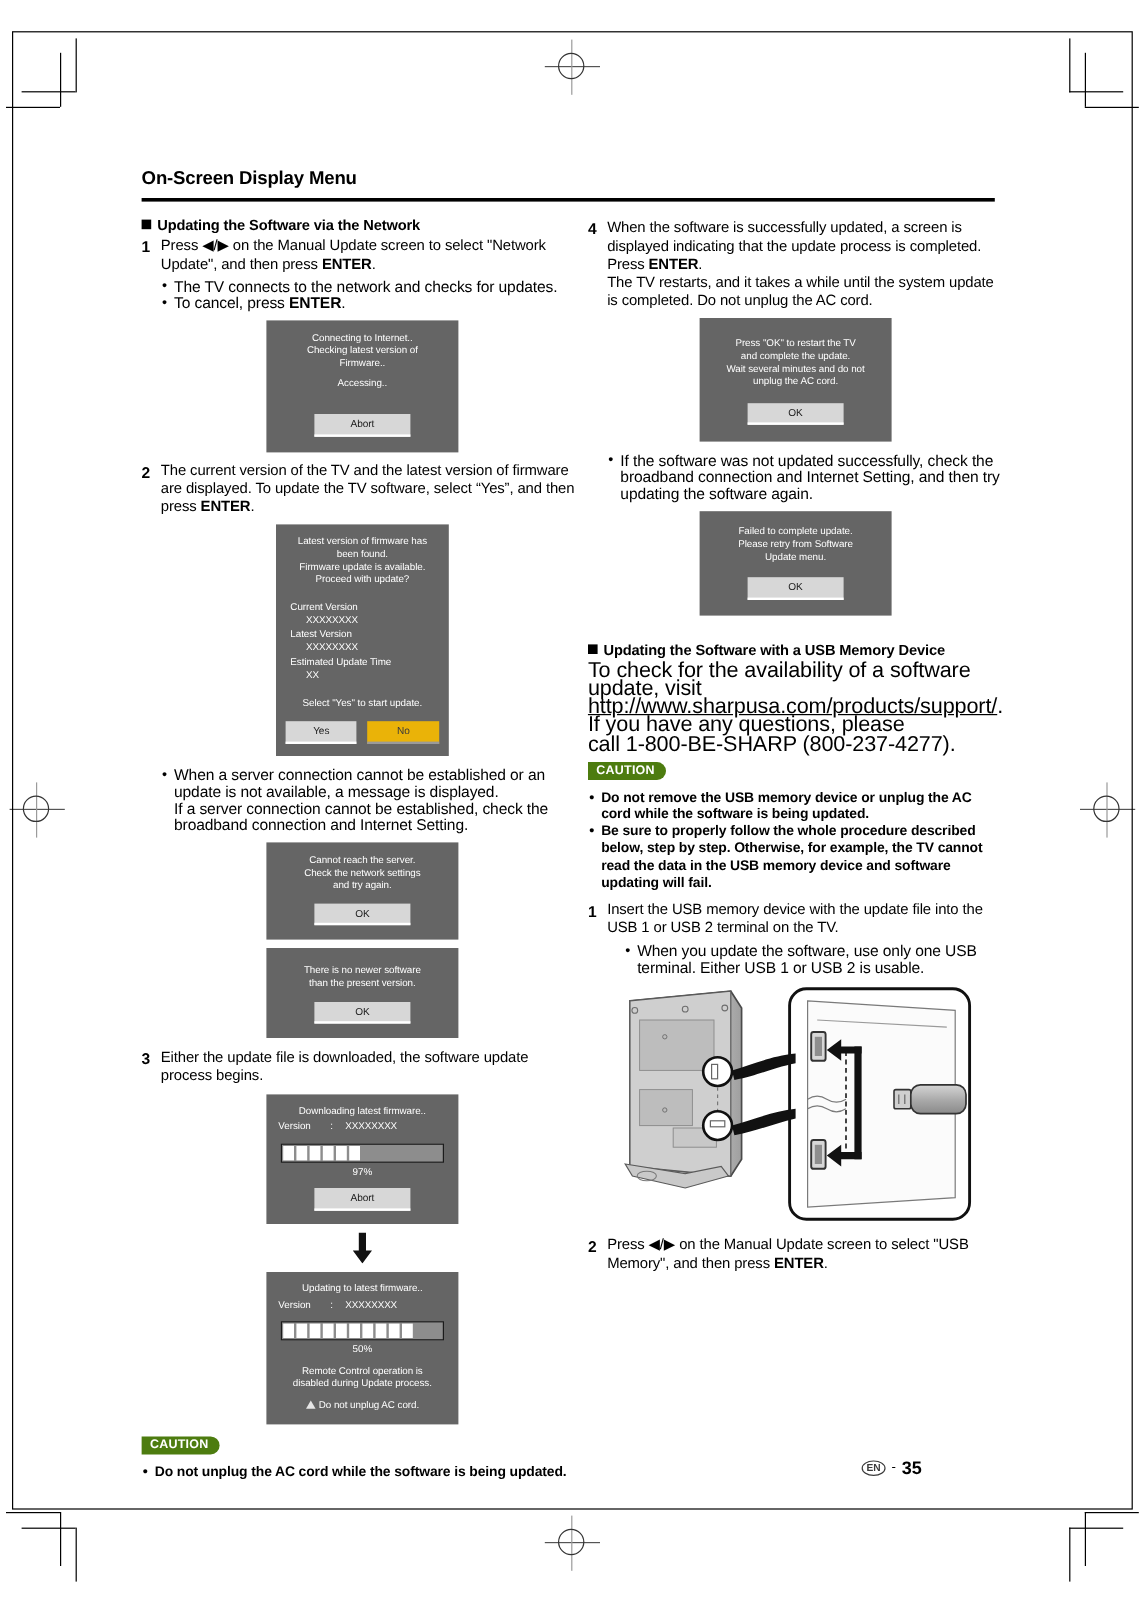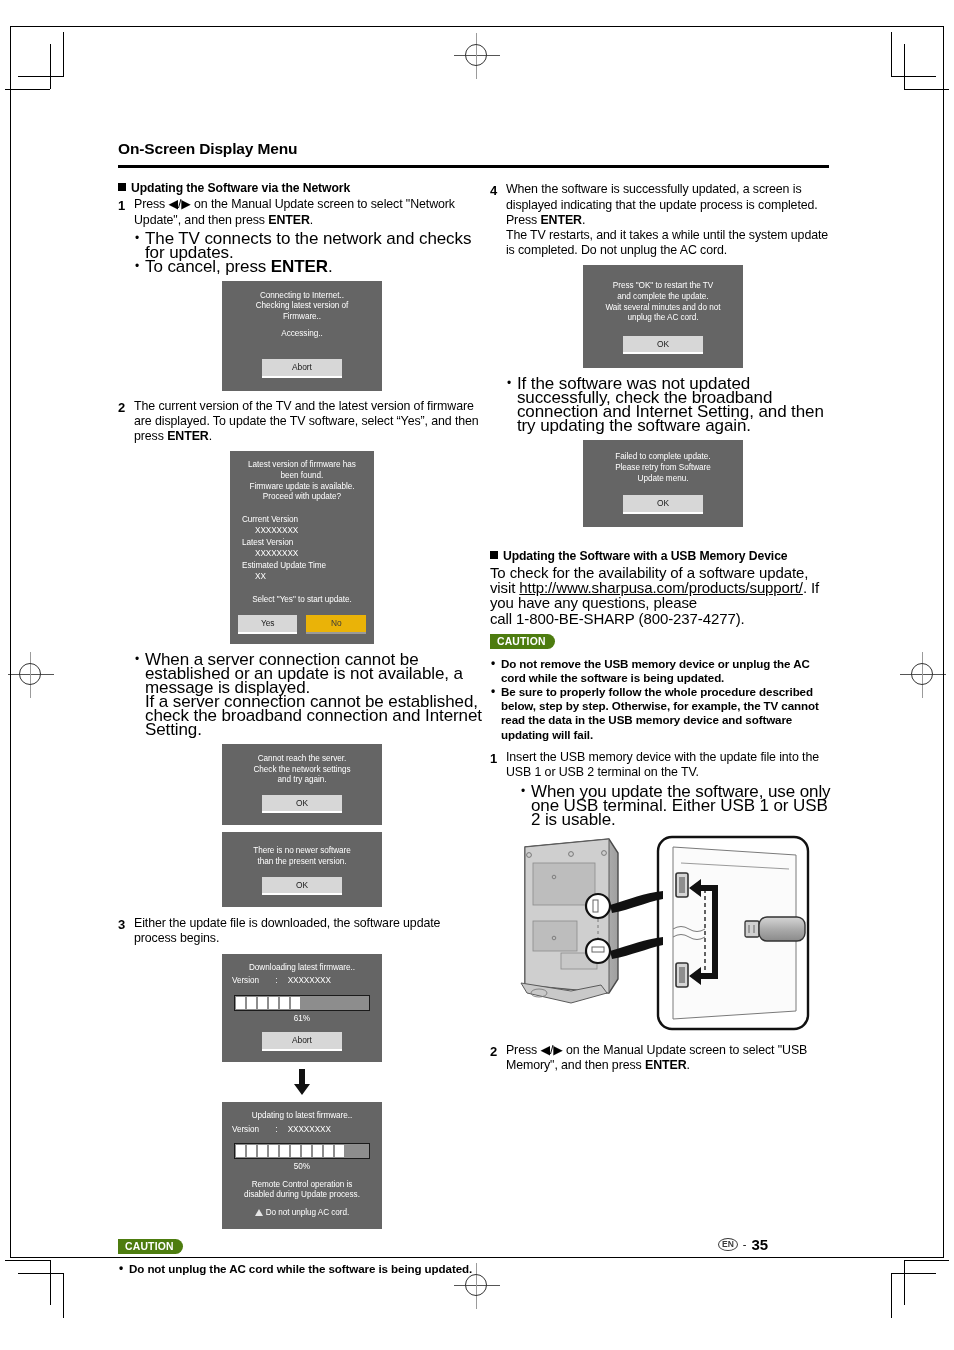--- a/index.html
+++ b/index.html
@@ -59,21 +59,21 @@
   .step { display: flex; margin-top: 1px; }
   .step-num {
     font-size: 13px; font-weight: bold; width: 16px; flex: 0 0 16px;
     line-height: 15.5px; padding-top: 1px;
   }
   .step-body { font-size: 12.4px; line-height: 15.2px; flex: 1; letter-spacing: -0.1px; }
   .step-body b { font-weight: bold; }
 
   .bullets { margin: 4px 0 0 0; padding: 0; list-style: none; }
   .bullets li {
-    font-size: 17px; line-height: 14px; position: relative;
+    font-size: 13px; line-height: 14px; position: relative;
     padding-left: 11px; margin-bottom: 0px; letter-spacing: -0.1px;
   }
   .bullets li:before {
     content: "\2022"; position: absolute; left: 1px; top: -1px; font-size: 12px;
   }
 
   .bullets.bold li { font-weight: bold; font-size: 11.6px; line-height: 14.2px; }
 
   
   .osd {
@@ -126,21 +126,21 @@
 
   
   .caution {
     display: inline-block; background: #4d7c0f; color: #ffffff;
     font-size: 10.4px; font-weight: bold; letter-spacing: 0.2px;
     padding: 2px 9px 2px 7px;
     border-radius: 0 9px 9px 0;
     margin: 10px 0 4px 0;
   }
 
-  .para { font-size: 15px; line-height: 15.2px; letter-spacing: -0.1px; margin: 1px 0 0 0; }
+  .para { font-size: 18px; line-height: 15.2px; letter-spacing: -0.1px; margin: 1px 0 0 0; }
   .para .ul { text-decoration: underline; }
 
   
   .footer {
     position: absolute; right: 0px; bottom: 0px;
     display: flex; align-items: center; gap: 5px;
   }
   .en-badge {
     display: inline-block; border: 1.4px solid #3a3a3a; border-radius: 50%;
     font-size: 8.5px; font-weight: bold; padding: 1px 3px 1px 3px;
@@ -309,21 +309,21 @@
           <span class="lbl" style="padding-left:8px;">XXXXXXXX</span>
         </div>
         <div class="pbar">
             <span class="seg"></span>
             <span class="seg"></span>
             <span class="seg"></span>
             <span class="seg"></span>
             <span class="seg"></span>
             <span class="seg"></span>
           </div>
-        <div class="pct">61%</div>
+        <div class="pct">97%</div>
         <div style="margin-top:8px;">
           <span class="osd-btn sel">Abort</span>
         </div>
       </div>
 
       <div class="down-arrow">
         <svg width="16" height="26" viewBox="0 0 16 26" aria-hidden="true">
           <polygon points="5,0 11,0 11,15 16,15 8,26 0,15 5,15" fill="#111"></polygon>
         </svg>
       </div>

